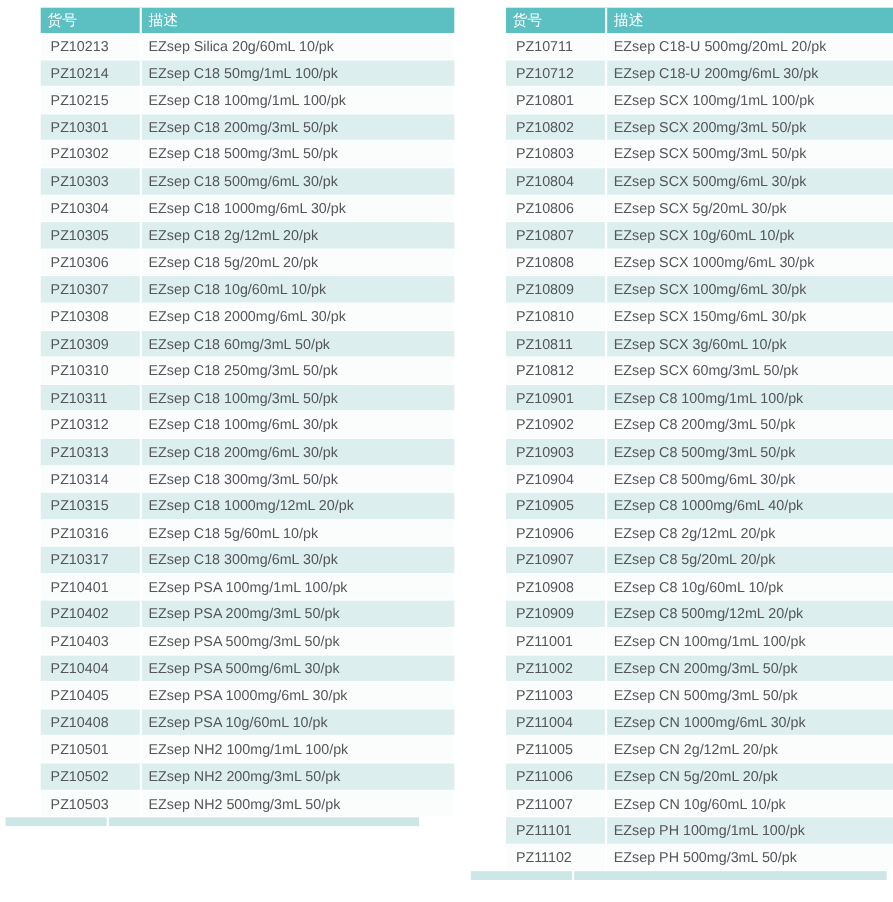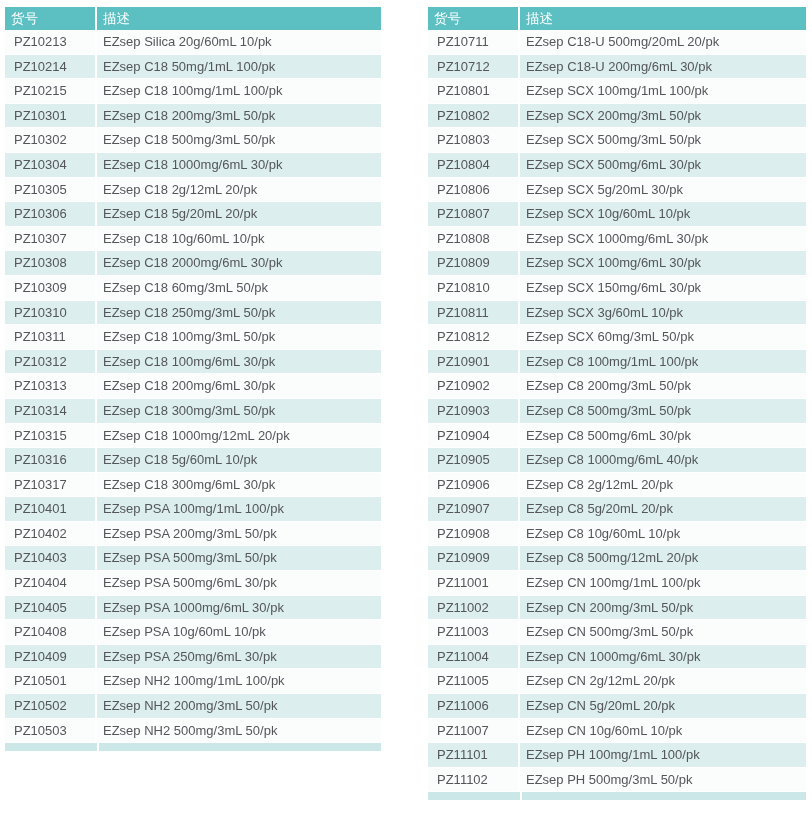--- a/index.html
+++ b/index.html
@@ -26,20 +26,21 @@
   }
   .table-block { flex: 0 0 auto; }
   .table-block.left  { width: 376px; }
   .table-block.right { width: 378px; }
 
   table.catalog {
     width: 100%;
     border-collapse: separate;
     border-spacing: 0;
     table-layout: fixed;
+    margin-left: 32px;
   }
   table.catalog th {
     background: var(--header-bg);
     color: var(--header-text);
     font-weight: normal;
     font-size: 13.5px;
     text-align: left;
     height: 23px;
     padding: 0 0 0 6px;
     white-space: nowrap;
@@ -102,20 +103,24 @@
           </tr>
           <tr>
             <td>PZ10301</td>
             <td>EZsep C18 200mg/3mL 50/pk</td>
           </tr>
           <tr>
             <td>PZ10302</td>
             <td>EZsep C18 500mg/3mL 50/pk</td>
           </tr>
           <tr>
+            <td>PZ10303</td>
+            <td>EZsep C18 500mg/6mL 30/pk</td>
+          </tr>
+          <tr>
             <td>PZ10304</td>
             <td>EZsep C18 1000mg/6mL 30/pk</td>
           </tr>
           <tr>
             <td>PZ10305</td>
             <td>EZsep C18 2g/12mL 20/pk</td>
           </tr>
           <tr>
             <td>PZ10306</td>
             <td>EZsep C18 5g/20mL 20/pk</td>
@@ -180,24 +185,20 @@
             <td>PZ10404</td>
             <td>EZsep PSA 500mg/6mL 30/pk</td>
           </tr>
           <tr>
             <td>PZ10405</td>
             <td>EZsep PSA 1000mg/6mL 30/pk</td>
           </tr>
           <tr>
             <td>PZ10408</td>
             <td>EZsep PSA 10g/60mL 10/pk</td>
-          </tr>
-          <tr>
-            <td>PZ10409</td>
-            <td>EZsep PSA 250mg/6mL 30/pk</td>
           </tr>
           <tr>
             <td>PZ10501</td>
             <td>EZsep NH2 100mg/1mL 100/pk</td>
           </tr>
           <tr>
             <td>PZ10502</td>
             <td>EZsep NH2 200mg/3mL 50/pk</td>
           </tr>
           <tr>

